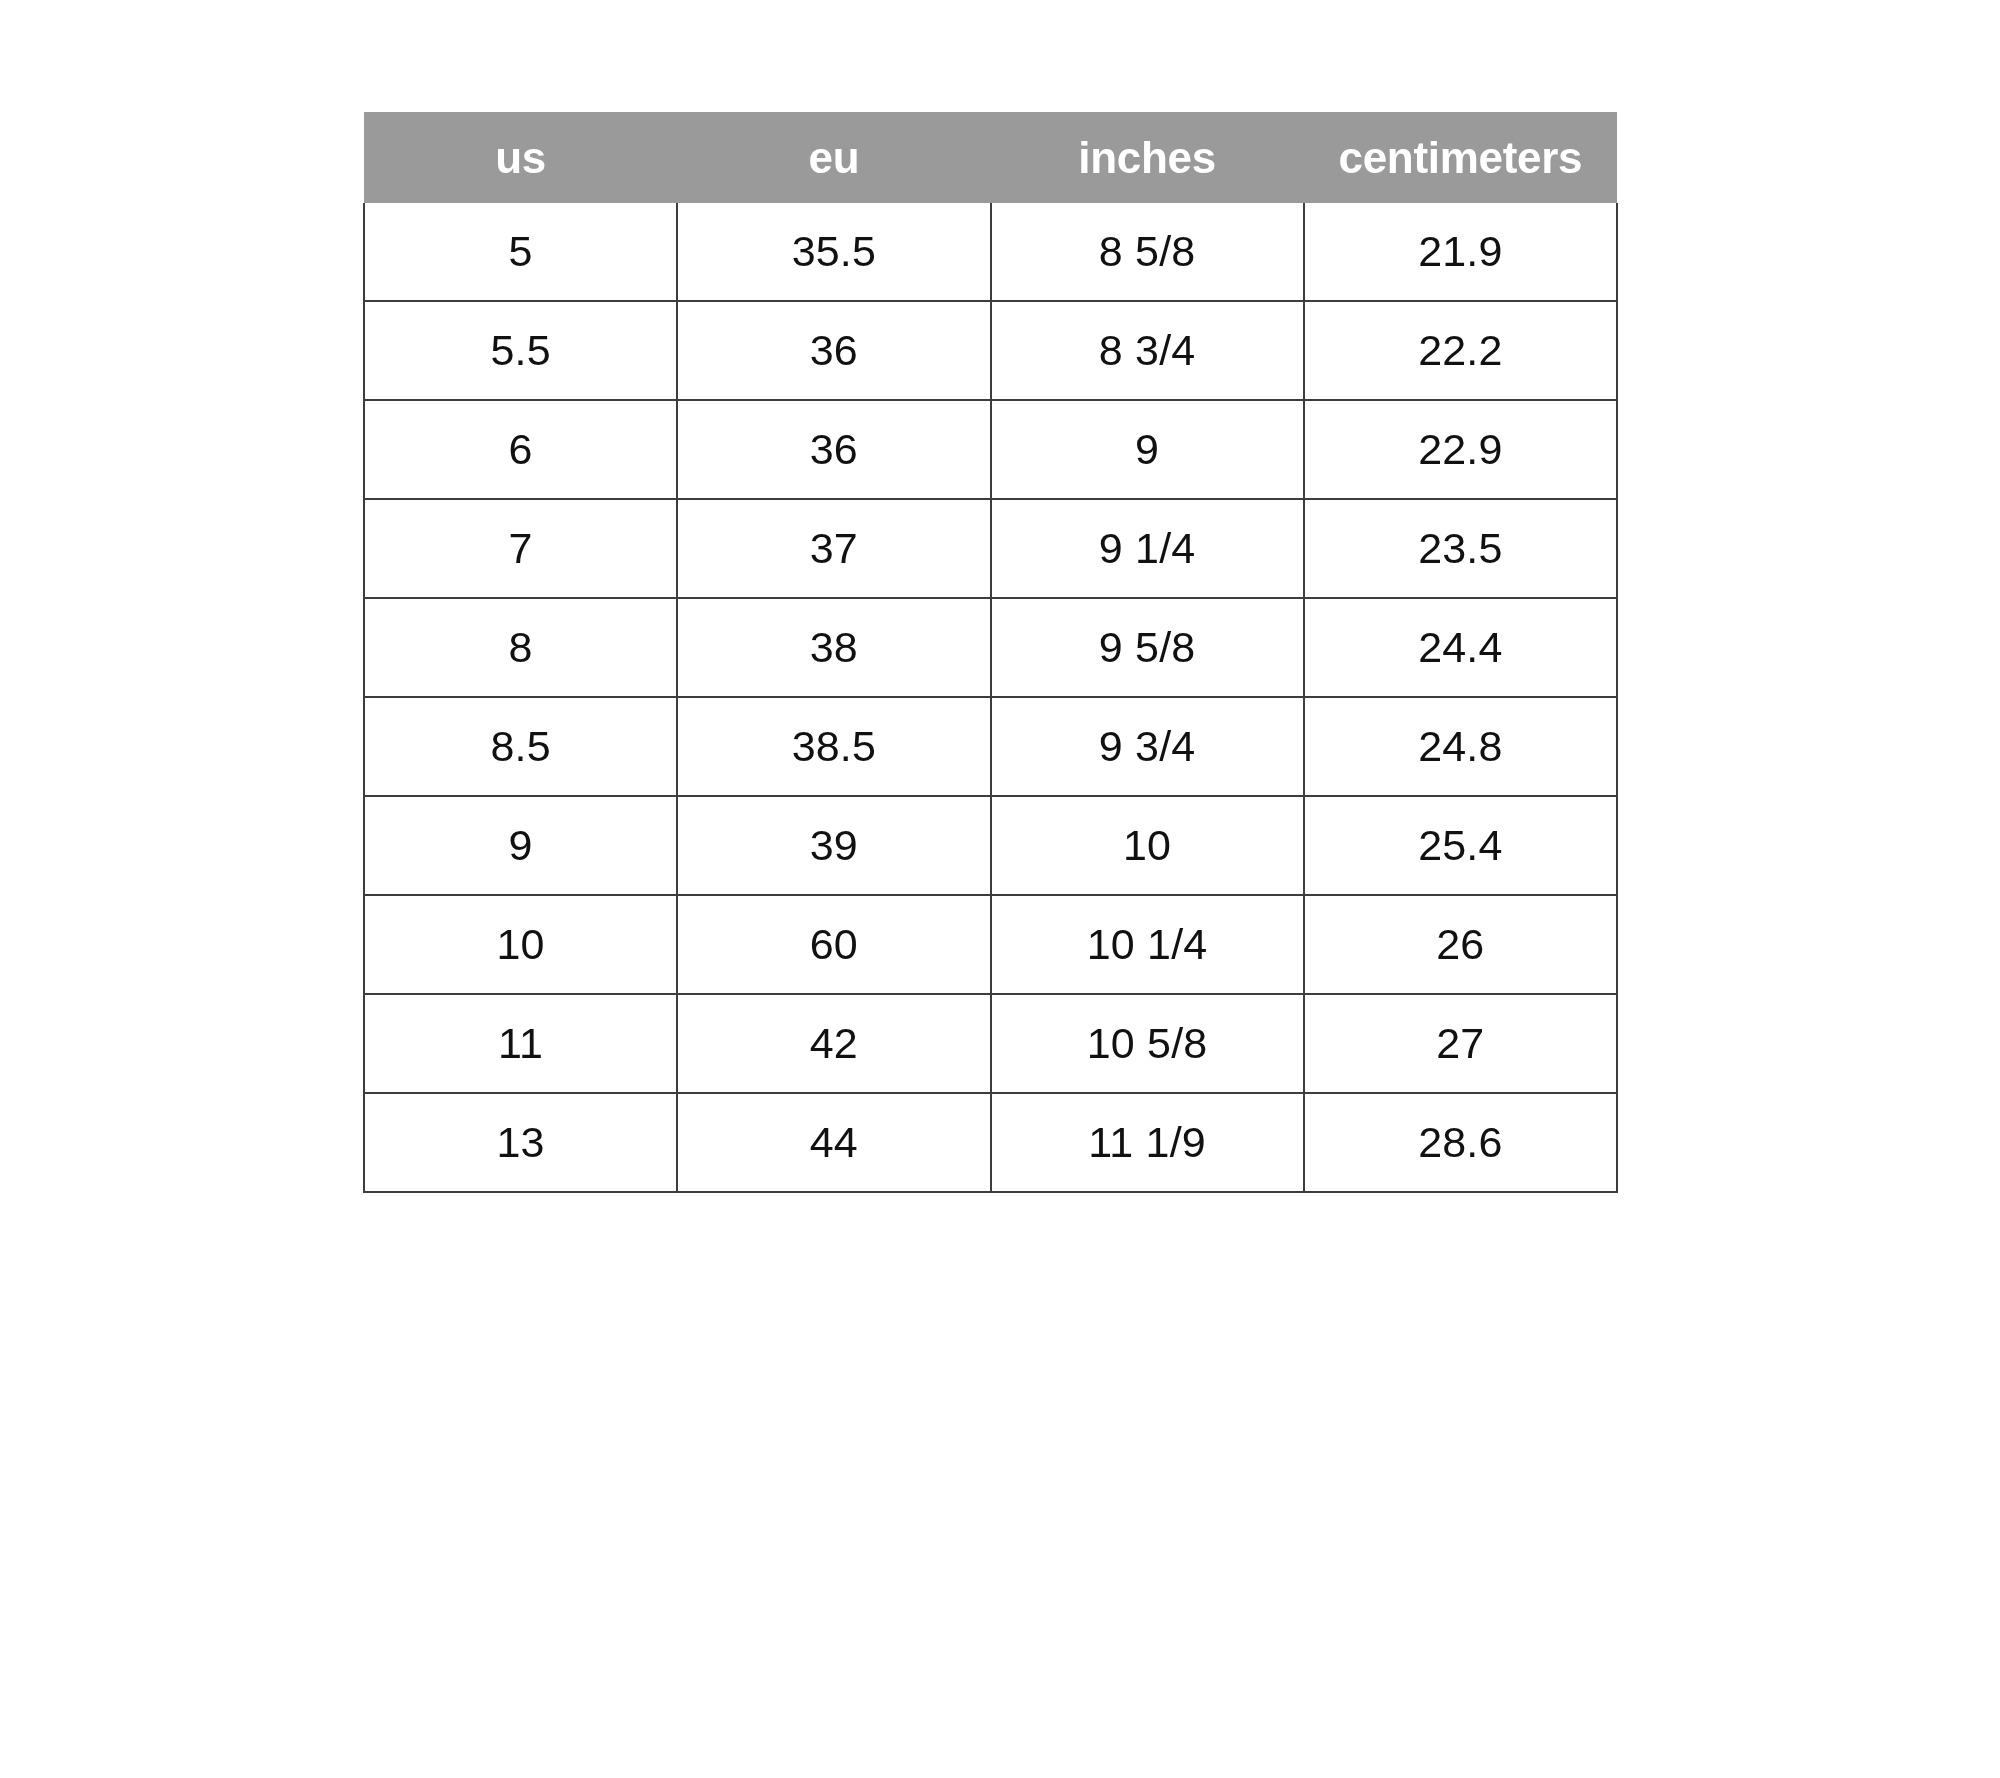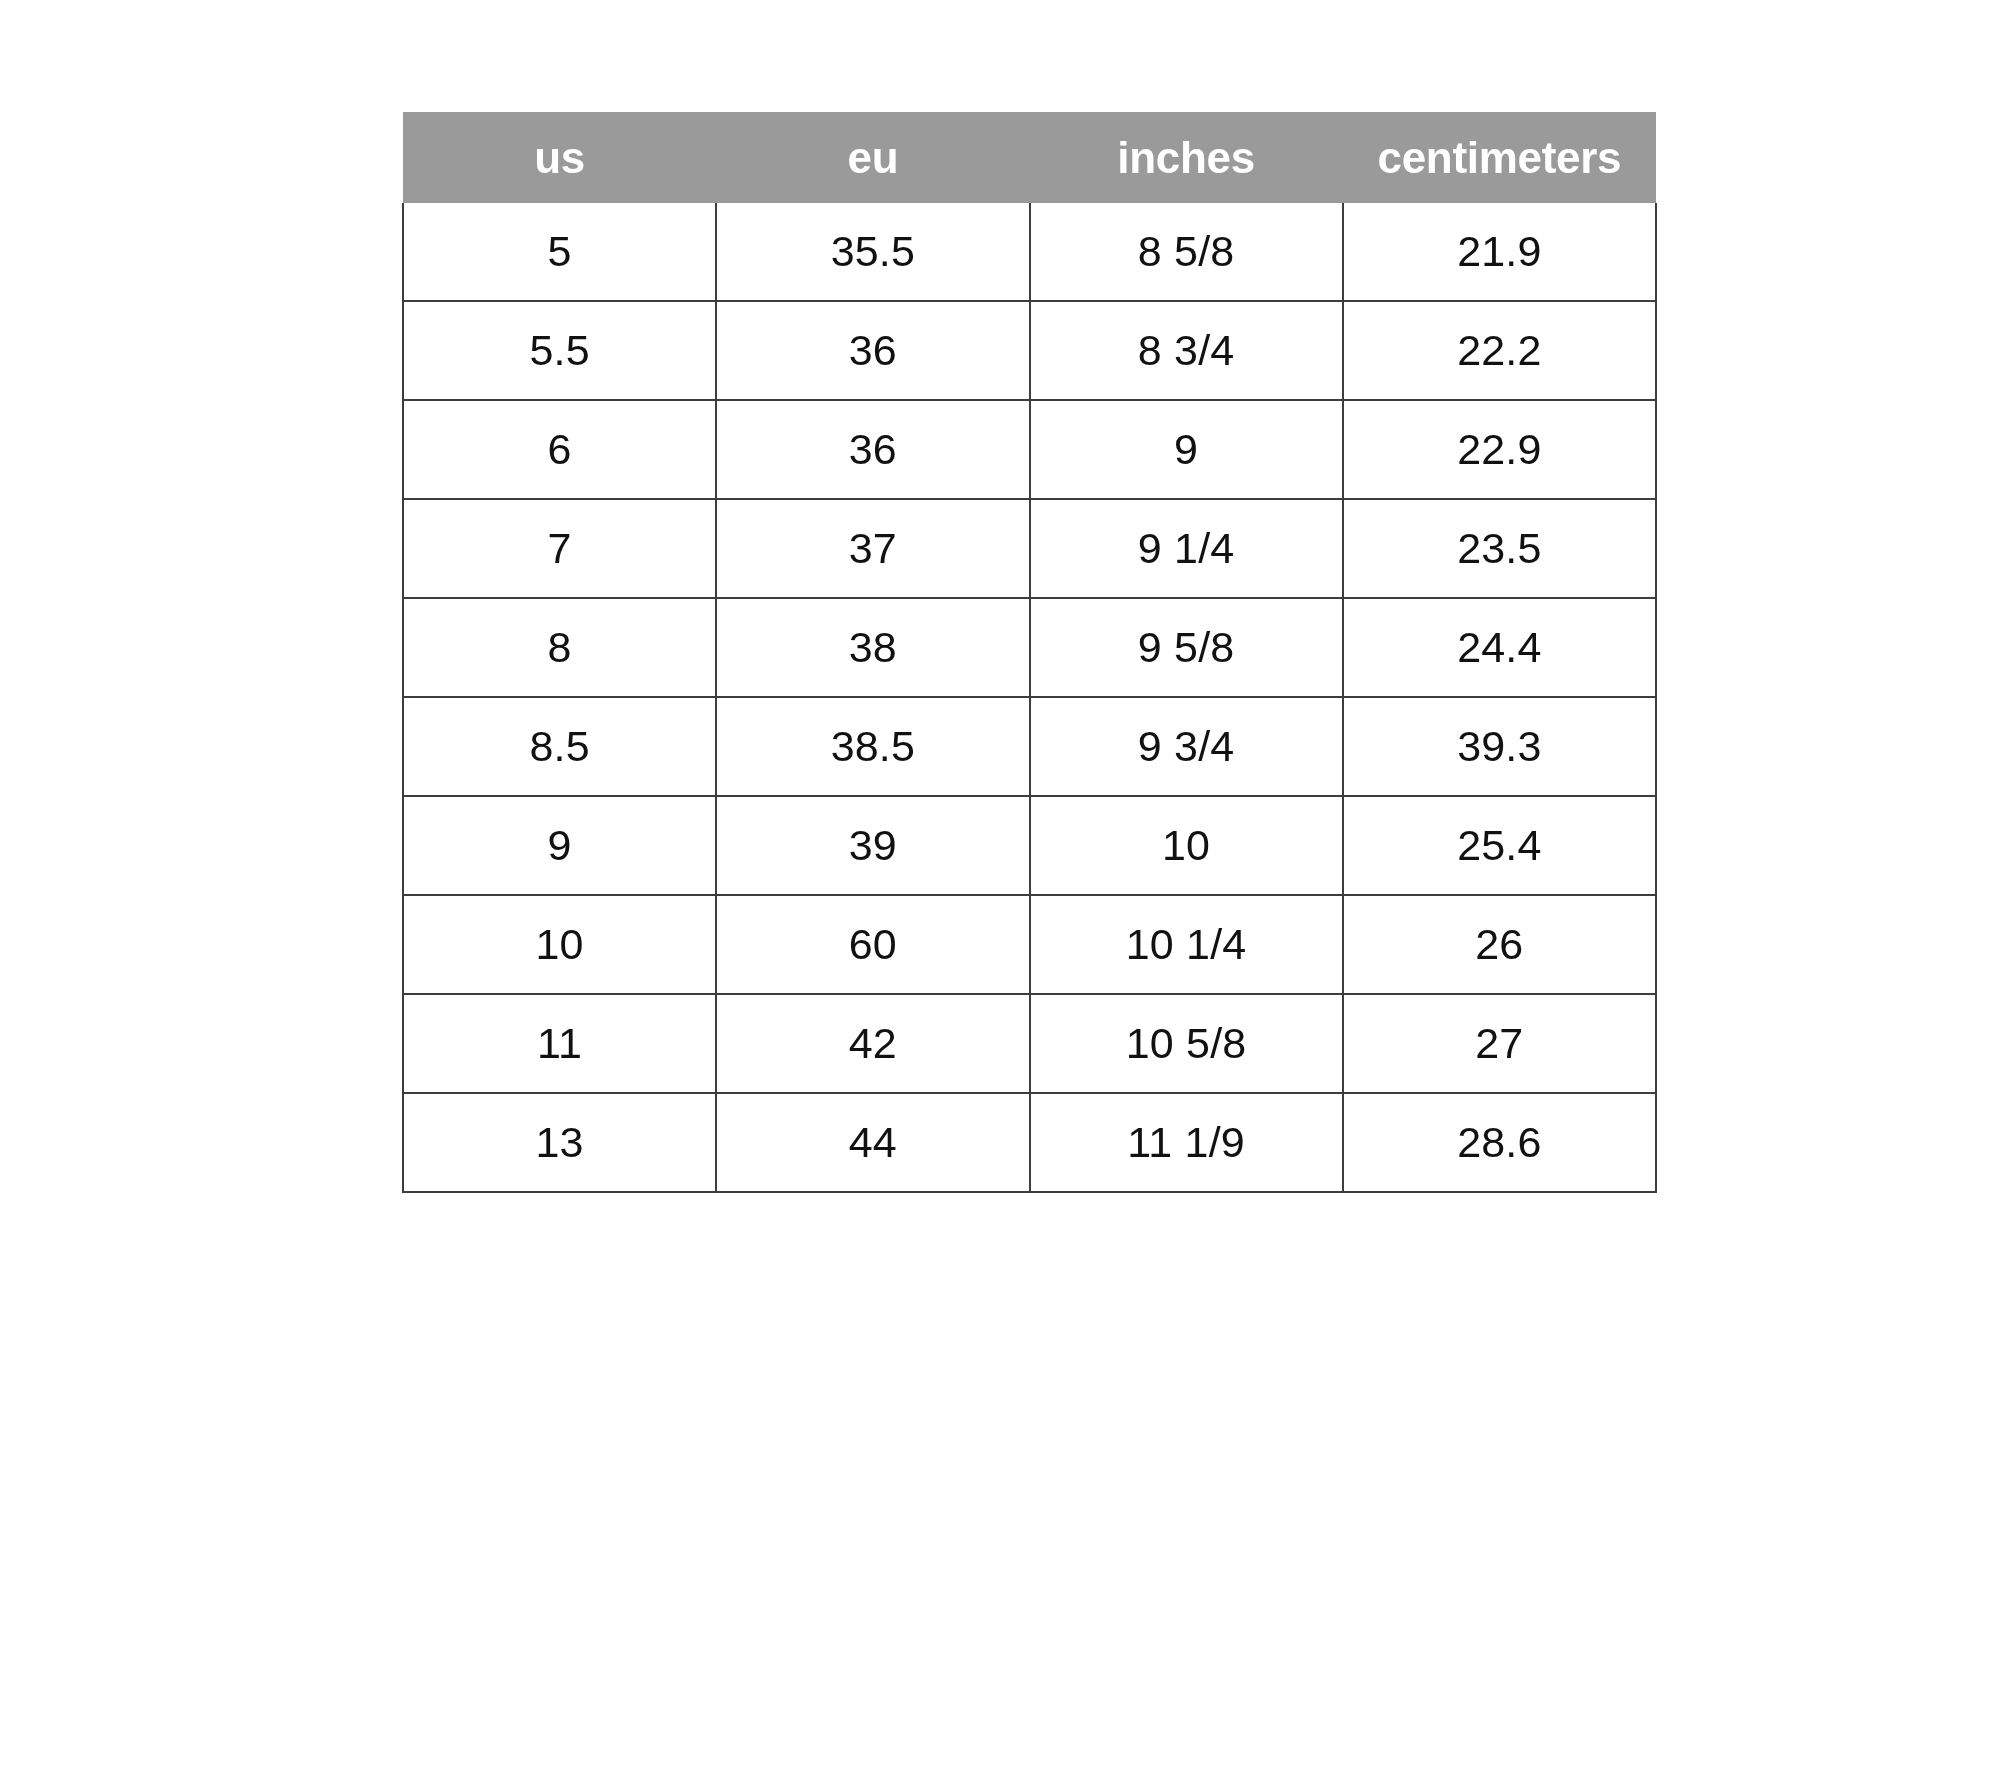--- a/index.html
+++ b/index.html
@@ -9,21 +9,21 @@
   }
   body {
     width: 2000px;
     height: 1778px;
     font-family: "Liberation Sans", sans-serif;
     overflow: hidden;
     position: relative;
   }
   #size-chart-wrap {
     position: absolute;
-    left: 402px;
+    left: 363px;
     top: 112px;
     width: 1220px;
   }
   table.size-chart {
     border-collapse: collapse;
     table-layout: fixed;
     width: 1253px;
   }
   table.size-chart col {
     width: 313.25px;
@@ -103,21 +103,21 @@
         <tr class="data-row">
           <td>8</td>
           <td>38</td>
           <td>9 5/8</td>
           <td>24.4</td>
         </tr>
         <tr class="data-row">
           <td>8.5</td>
           <td>38.5</td>
           <td>9 3/4</td>
-          <td>39.3</td>
+          <td>24.8</td>
         </tr>
         <tr class="data-row">
           <td>9</td>
           <td>39</td>
           <td>10</td>
           <td>25.4</td>
         </tr>
         <tr class="data-row">
           <td>10</td>
           <td>60</td>

